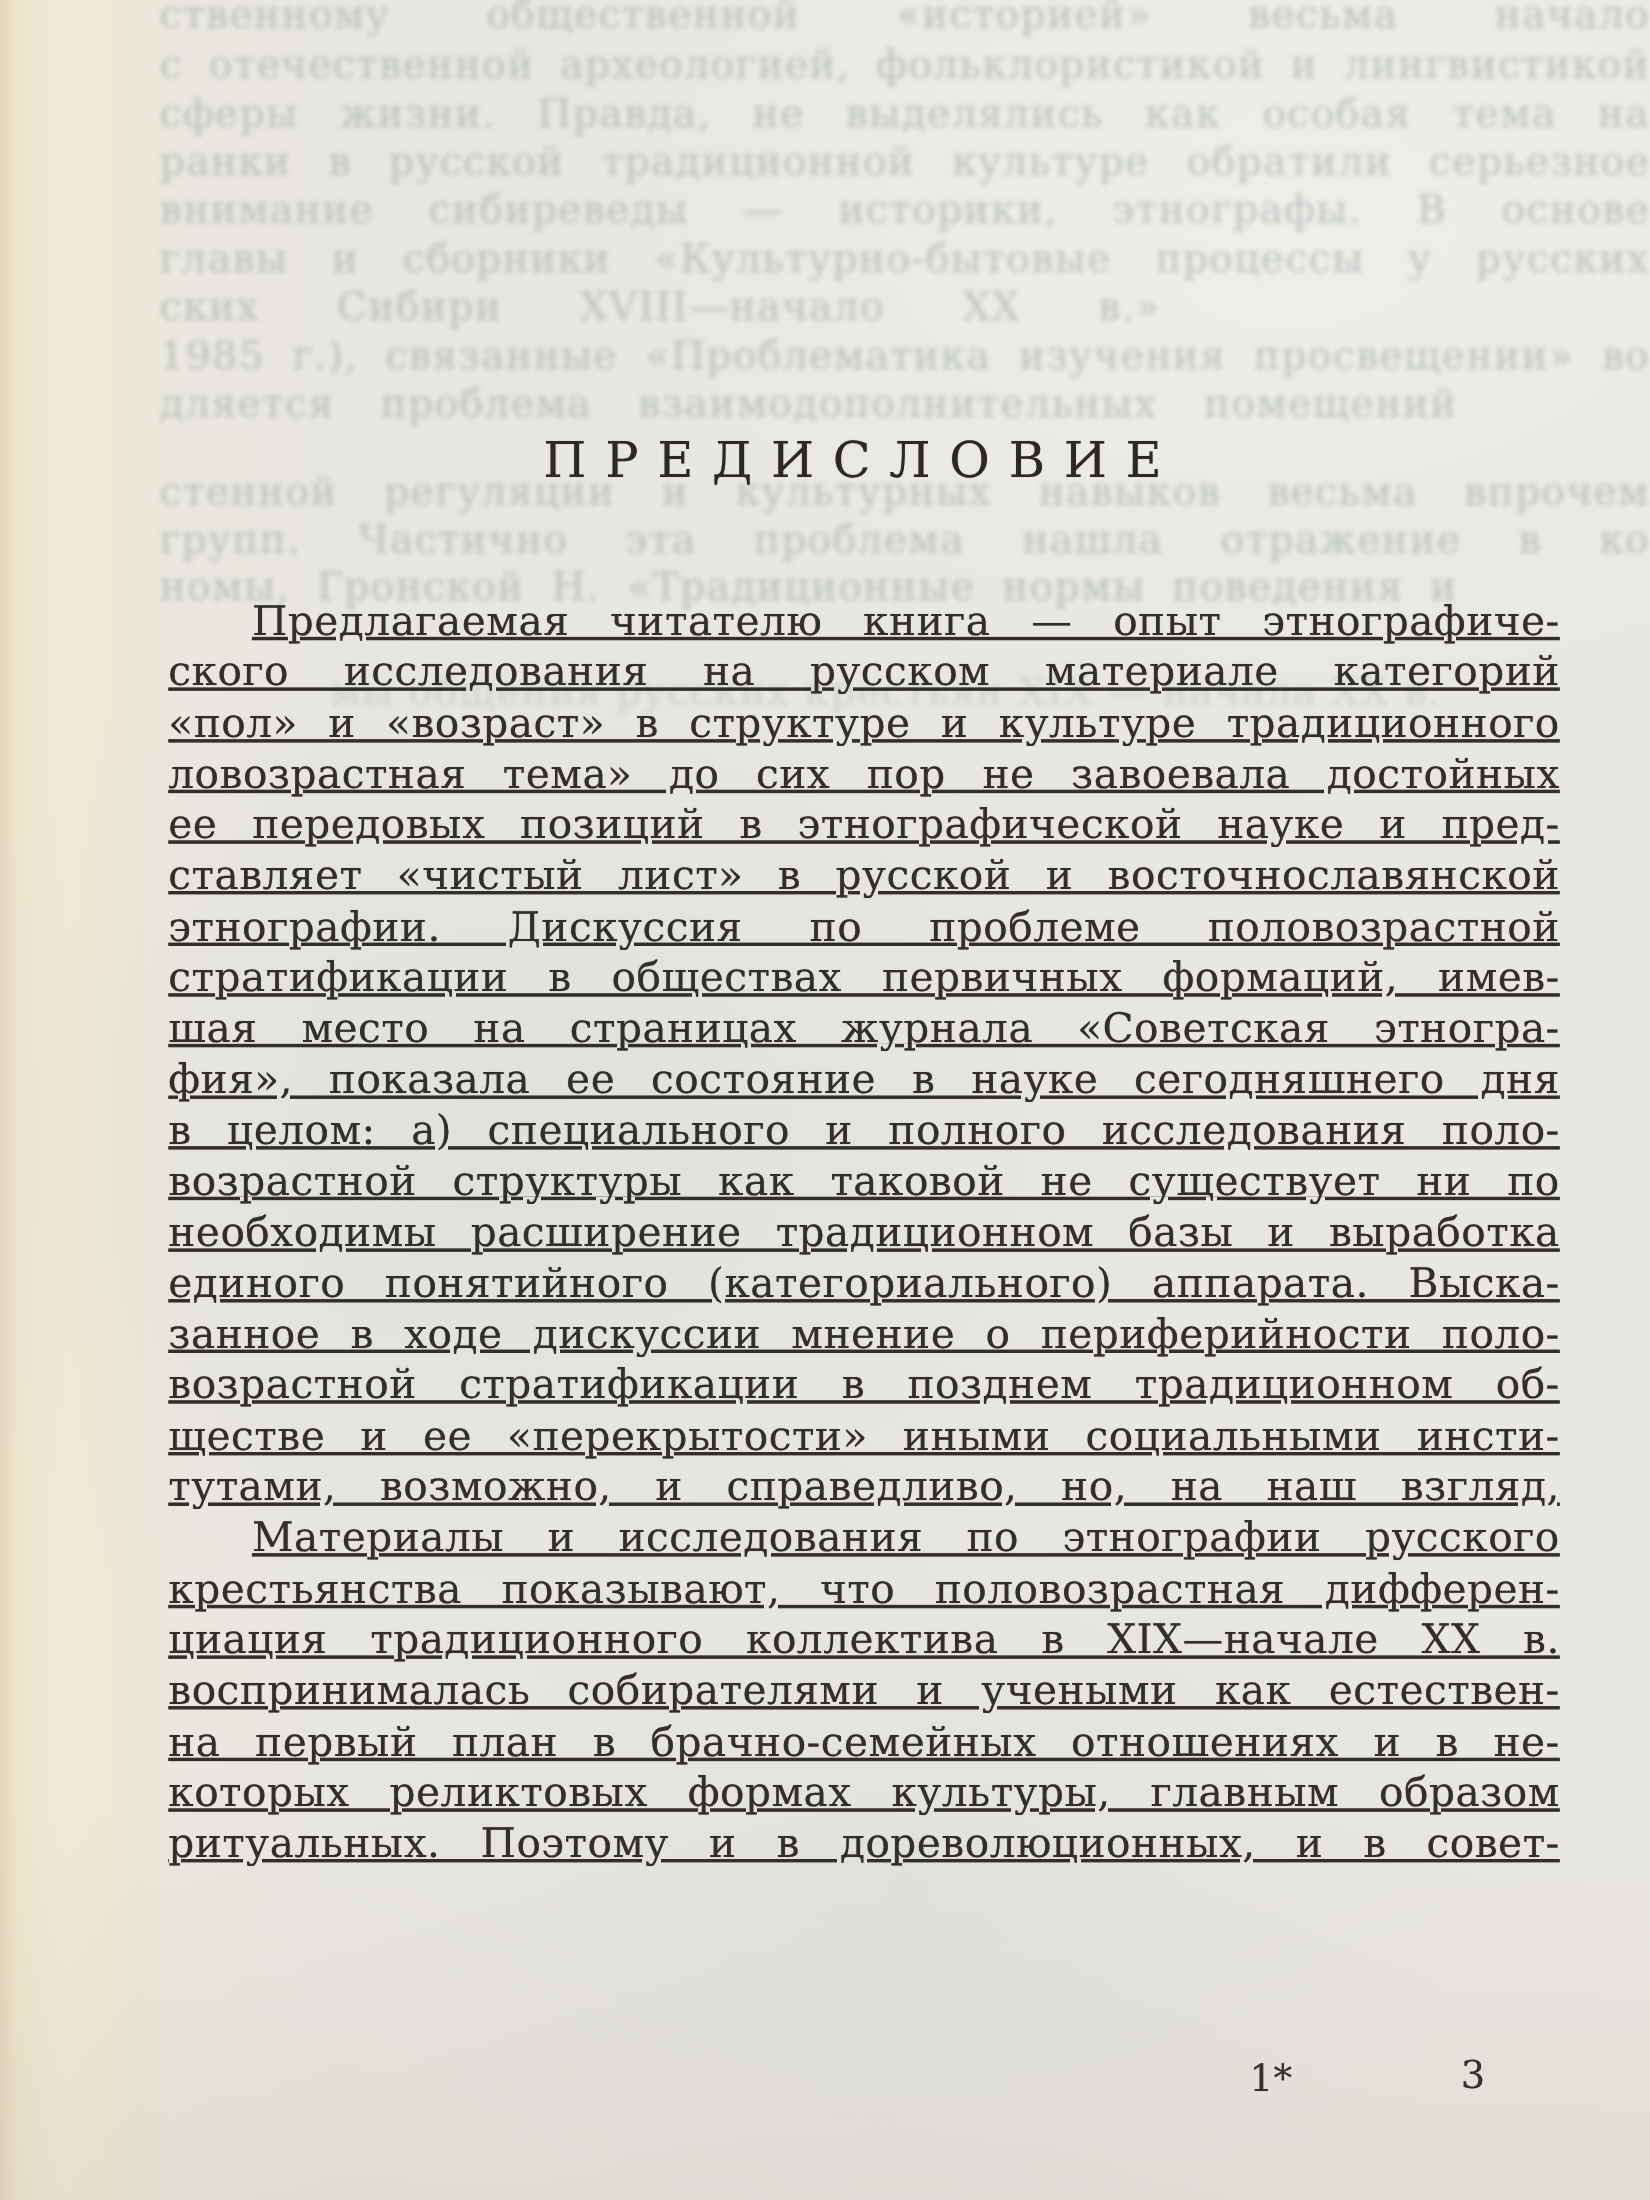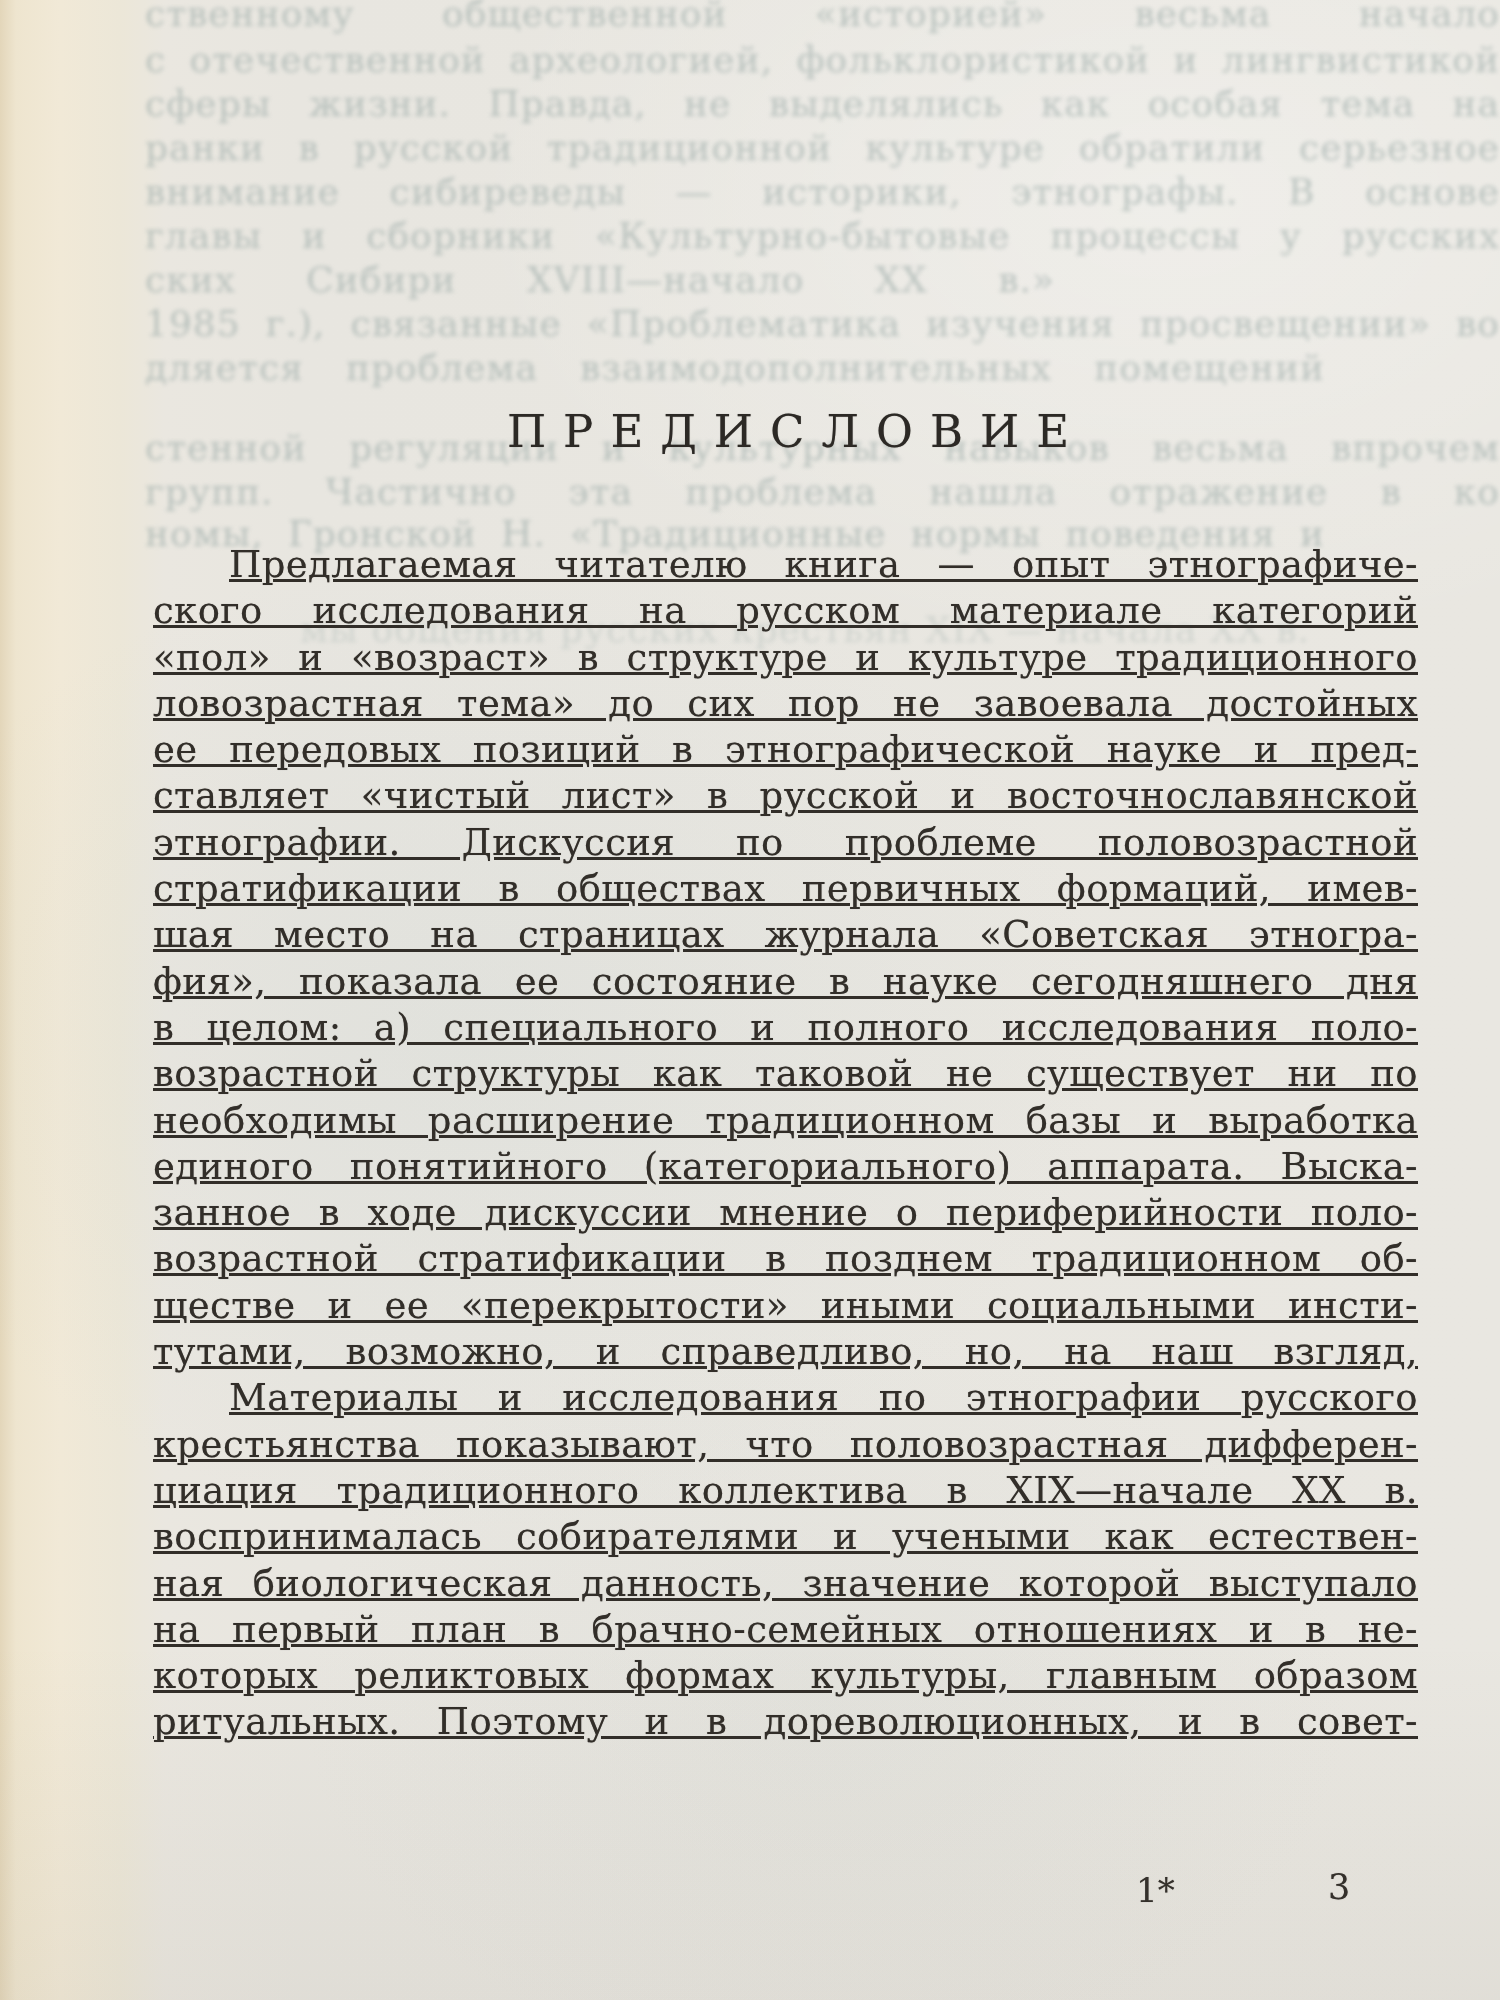--- a/index.html
+++ b/index.html
@@ -40,21 +40,21 @@
   .gline:nth-child(7){top:260px;width:910px;}
   .gline:nth-child(8){top:304px;}
   .gline:nth-child(9){top:348px;width:1180px;}
   .gline:nth-child(10){top:428px;}
   .gline:nth-child(11){top:472px;}
   .gline:nth-child(12){top:514px;width:1180px;}
   .gline:nth-child(13){top:610px;left:300px;width:1010px;opacity:.5;}
   .heading{
     position:absolute;z-index:2;
     top:392px;left:140px;width:1270px;
-    margin:13px;
+    margin:0;
     text-align:center;
     font-size:45px;font-weight:400;
     letter-spacing:17px;text-indent:17px;
     color:#2c2925;
     text-shadow:0 0 .8px rgba(44,41,37,.5);
   }
   .body-block{
     position:absolute;z-index:2;
     top:542px;left:153px;width:1265px;
     color:#322e29;
@@ -124,21 +124,20 @@
         <div class="line">занное в ходе дискуссии мнение о периферийности поло-</div>
         <div class="line">возрастной стратификации в позднем традиционном об-</div>
         <div class="line">ществе и ее «перекрытости» иными социальными инсти-</div>
         <div class="line">тутами, возможно, и справедливо, но, на наш взгляд,</div>
       </div>
     <div class="para">
         <div class="line indent">Материалы и исследования по этнографии русского</div>
         <div class="line">крестьянства показывают, что половозрастная дифферен-</div>
         <div class="line">циация традиционного коллектива в XIX—начале XX в.</div>
         <div class="line">воспринималась собирателями и учеными как естествен-</div>
-        <div class="line">ная биологическая данность, значение которой выступало</div>
         <div class="line">на первый план в брачно-семейных отношениях и в не-</div>
         <div class="line">которых реликтовых формах культуры, главным образом</div>
         <div class="line">ритуальных. Поэтому и в дореволюционных, и в совет-</div>
       </div>
   </div>
 
   <span class="footer-sig">1*</span>
 
   <span class="footer-page">3</span>
 

